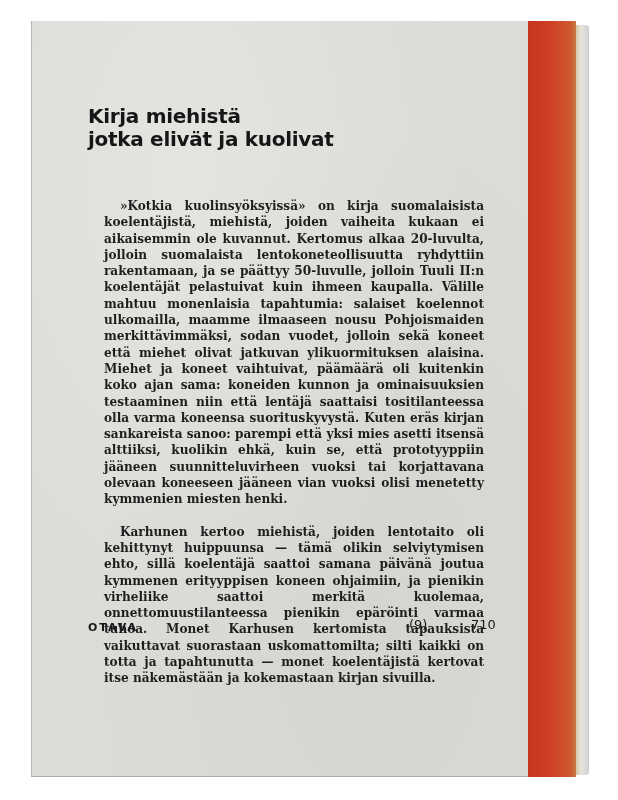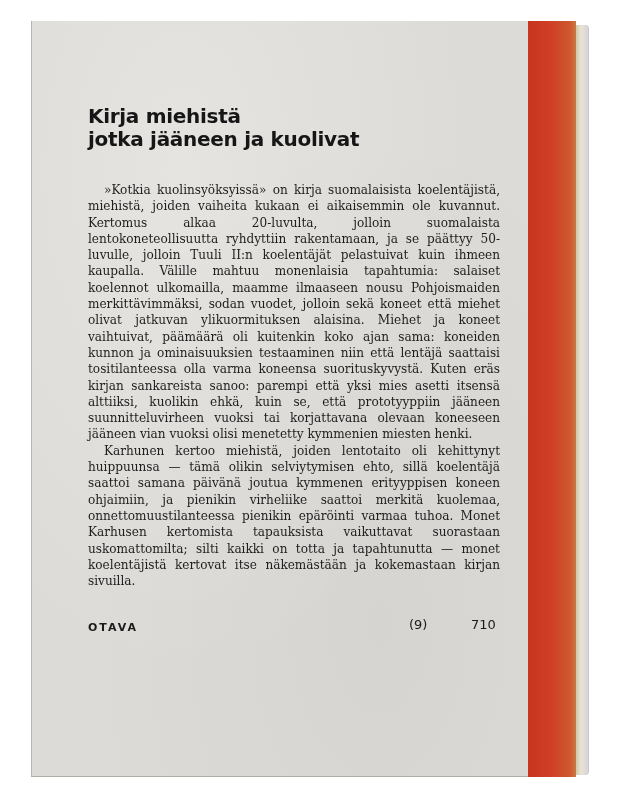--- a/index.html
+++ b/index.html
@@ -37,40 +37,40 @@
       letter-spacing: -0.3px;
       margin-top: 24px;
     }
     .headline div { white-space: nowrap; }
     .body-text {
       position: absolute; left: 56px; top: 161px; width: 412px;
       font-family: "DejaVu Serif", serif; font-size: 12.1px;
       line-height: 16.3px; color: #1e1e1e;
       text-align: justify;
     }
-    .body-text p { margin: 0; text-indent: 16px; }
+    .body-text p { margin: 16px; text-indent: 16px; font-weight: bold; }
     .footer {
       position: absolute; left: 56px; top: 598px; width: 420px; height: 20px;
       font-family: "DejaVu Sans", sans-serif; color: #1a1a1a;
     }
     .publisher {
       position: absolute; left: 0; top: 2px; font-weight: bold; font-size: 11px;
       letter-spacing: 2px;
     }
     .series { position: absolute; left: 321px; top: -2px; font-size: 13px; }
     .number { position: absolute; left: 383px; top: -2px; font-size: 13px; }
   </style>
 </head>
 <body>
 
 <div class="book">
   <div class="cover">
     <div class="headline">
       <div>Kirja miehistä</div>
-      <div>jotka jääneen ja kuolivat</div>
+      <div>jotka elivät ja kuolivat</div>
     </div>
 
     <div class="body-text">
       <p>»Kotkia kuolinsyöksyissä» on kirja suomalaisista koelentäjistä, miehistä, joiden vaiheita kukaan ei aikaisemmin ole kuvannut. Kertomus alkaa 20-luvulta, jolloin suomalaista lentokoneteollisuutta ryhdyttiin rakentamaan, ja se päättyy 50-luvulle, jolloin Tuuli II:n koelentäjät pelastuivat kuin ihmeen kaupalla. Välille mahtuu monenlaisia tapahtumia: salaiset koelennot ulkomailla, maamme ilmaaseen nousu Pohjoismaiden merkittävimmäksi, sodan vuodet, jolloin sekä koneet että miehet olivat jatkuvan ylikuormituksen alaisina. Miehet ja koneet vaihtuivat, päämäärä oli kuitenkin koko ajan sama: koneiden kunnon ja ominaisuuksien testaaminen niin että lentäjä saattaisi tositilanteessa olla varma koneensa suorituskyvystä. Kuten eräs kirjan sankareista sanoo: parempi että yksi mies asetti itsensä alttiiksi, kuolikin ehkä, kuin se, että prototyyppiin jääneen suunnitteluvirheen vuoksi tai korjattavana olevaan koneeseen jääneen vian vuoksi olisi menetetty kymmenien miesten henki.</p>
       <p>Karhunen kertoo miehistä, joiden lentotaito oli kehittynyt huippuunsa — tämä olikin selviytymisen ehto, sillä koelentäjä saattoi samana päivänä joutua kymmenen erityyppisen koneen ohjaimiin, ja pienikin virheliike saattoi merkitä kuolemaa, onnettomuustilanteessa pienikin epäröinti varmaa tuhoa. Monet Karhusen kertomista tapauksista vaikuttavat suorastaan uskomattomilta; silti kaikki on totta ja tapahtunutta — monet koelentäjistä kertovat itse näkemästään ja kokemastaan kirjan sivuilla.</p>
     </div>
 
     <div class="footer">
       <span class="publisher">OTAVA</span>
       <span class="series">(9)</span>

